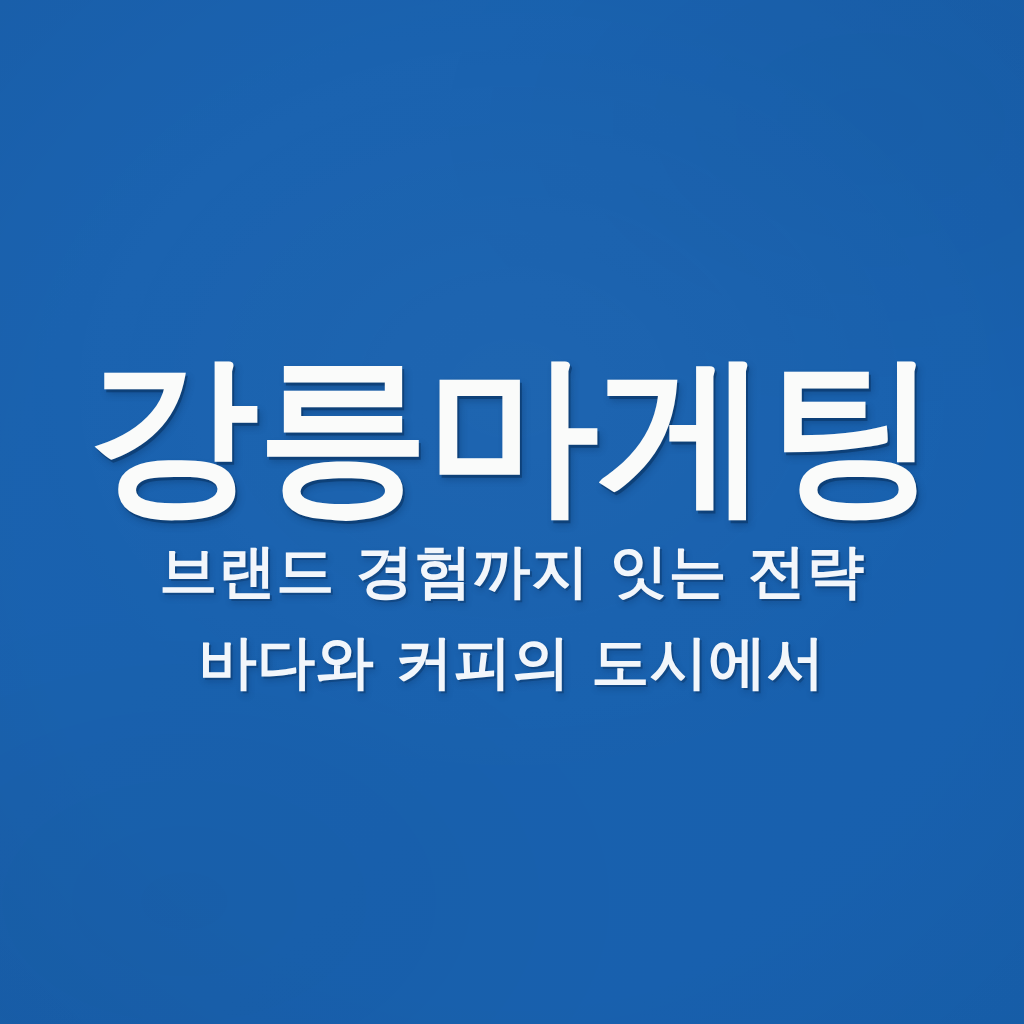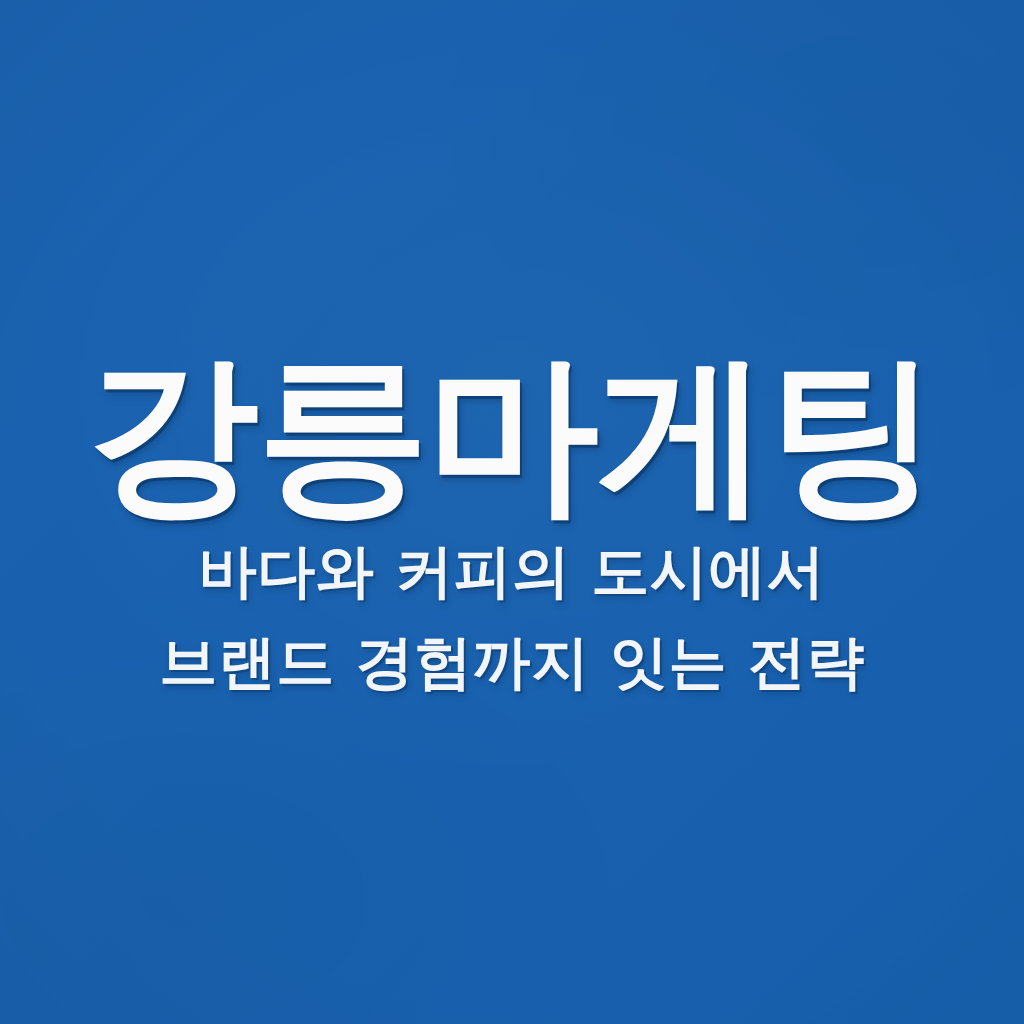--- a/index.html
+++ b/index.html
@@ -99,19 +99,19 @@
 <div id="poster" style="background: rgb(24, 97, 175);">
 
   <div id="texture"></div>
   <div id="vignette"></div>
 
   <div id="text-block">
 
     <h1 id="main-title" style="color: rgb(250, 251, 250);">강릉마게팅</h1>
 
     <div id="subtitle">
+      <div class="subtitle-line" style="color: rgb(242, 246, 251);">브랜드 경험까지 잇는 전략</div>
       <div class="subtitle-line" style="color: rgb(242, 246, 251);">바다와 커피의 도시에서</div>
-      <div class="subtitle-line" style="color: rgb(242, 246, 251);">브랜드 경험까지 잇는 전략</div>
     </div>
 
   </div>
 
 </div>
 
 </body></html>

